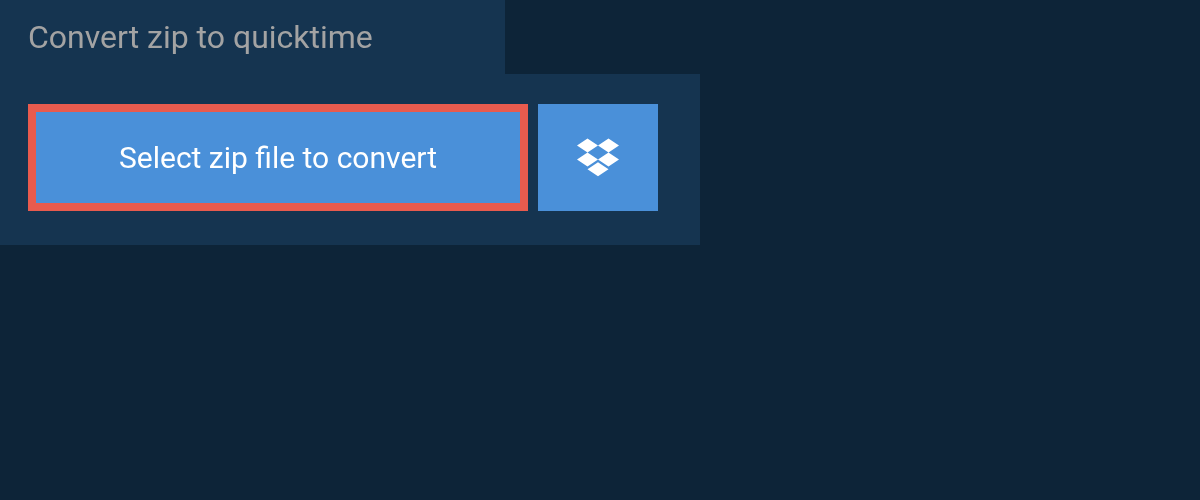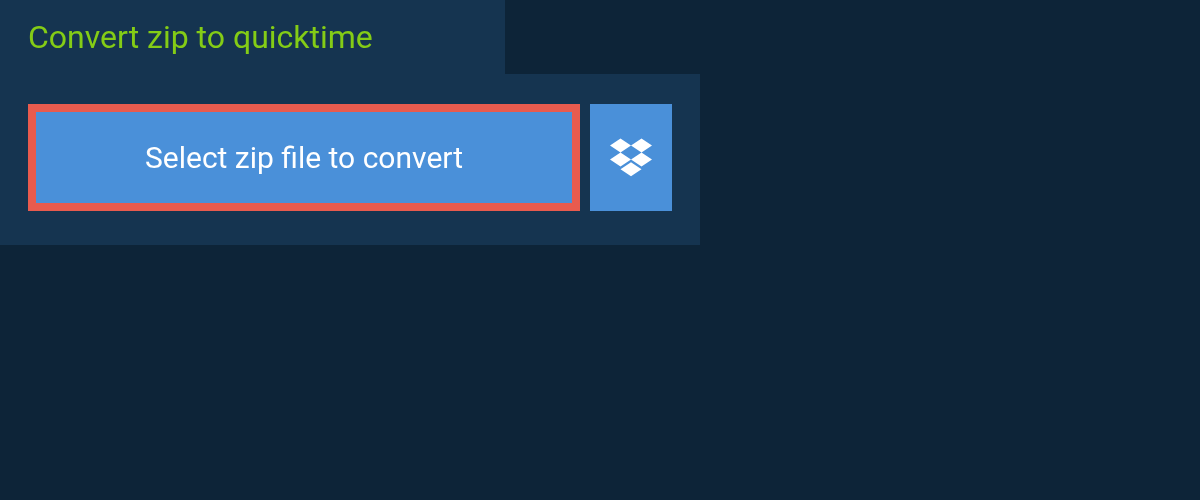--- a/index.html
+++ b/index.html
@@ -9,21 +9,21 @@
     }
     body {
       width: 1200px;
       height: 500px;
       background-color: #0d2438;
       font-family: -apple-system, BlinkMacSystemFont, "Segoe UI", Roboto, Helvetica, Arial, sans-serif;
       overflow: hidden;
     }
     .header-tab {
       background-color: #153450;
-      color: #84cc16;
+      color: #a3a3a3;
       padding: 18px 28px;
       font-size: 32px;
       font-weight: 400;
       display: inline-block;
       width: 505px;
     }
     .converter-panel {
       background-color: #153450;
       padding: 30px 28px 34px 28px;
       width: 700px;
@@ -36,21 +36,21 @@
       color: #ffffff;
       font-size: 30px;
       font-weight: 400;
       border: 8px solid #e85b4e;
       padding: 28px 40px;
       cursor: pointer;
       display: flex;
       align-items: center;
       justify-content: center;
       flex: 0 0 auto;
-      width: 552px;
+      width: 500px;
     }
     .dropbox-button {
       background-color: #4a90d9;
       color: #ffffff;
       width: 120px;
       cursor: pointer;
       display: flex;
       align-items: center;
       justify-content: center;
     }

